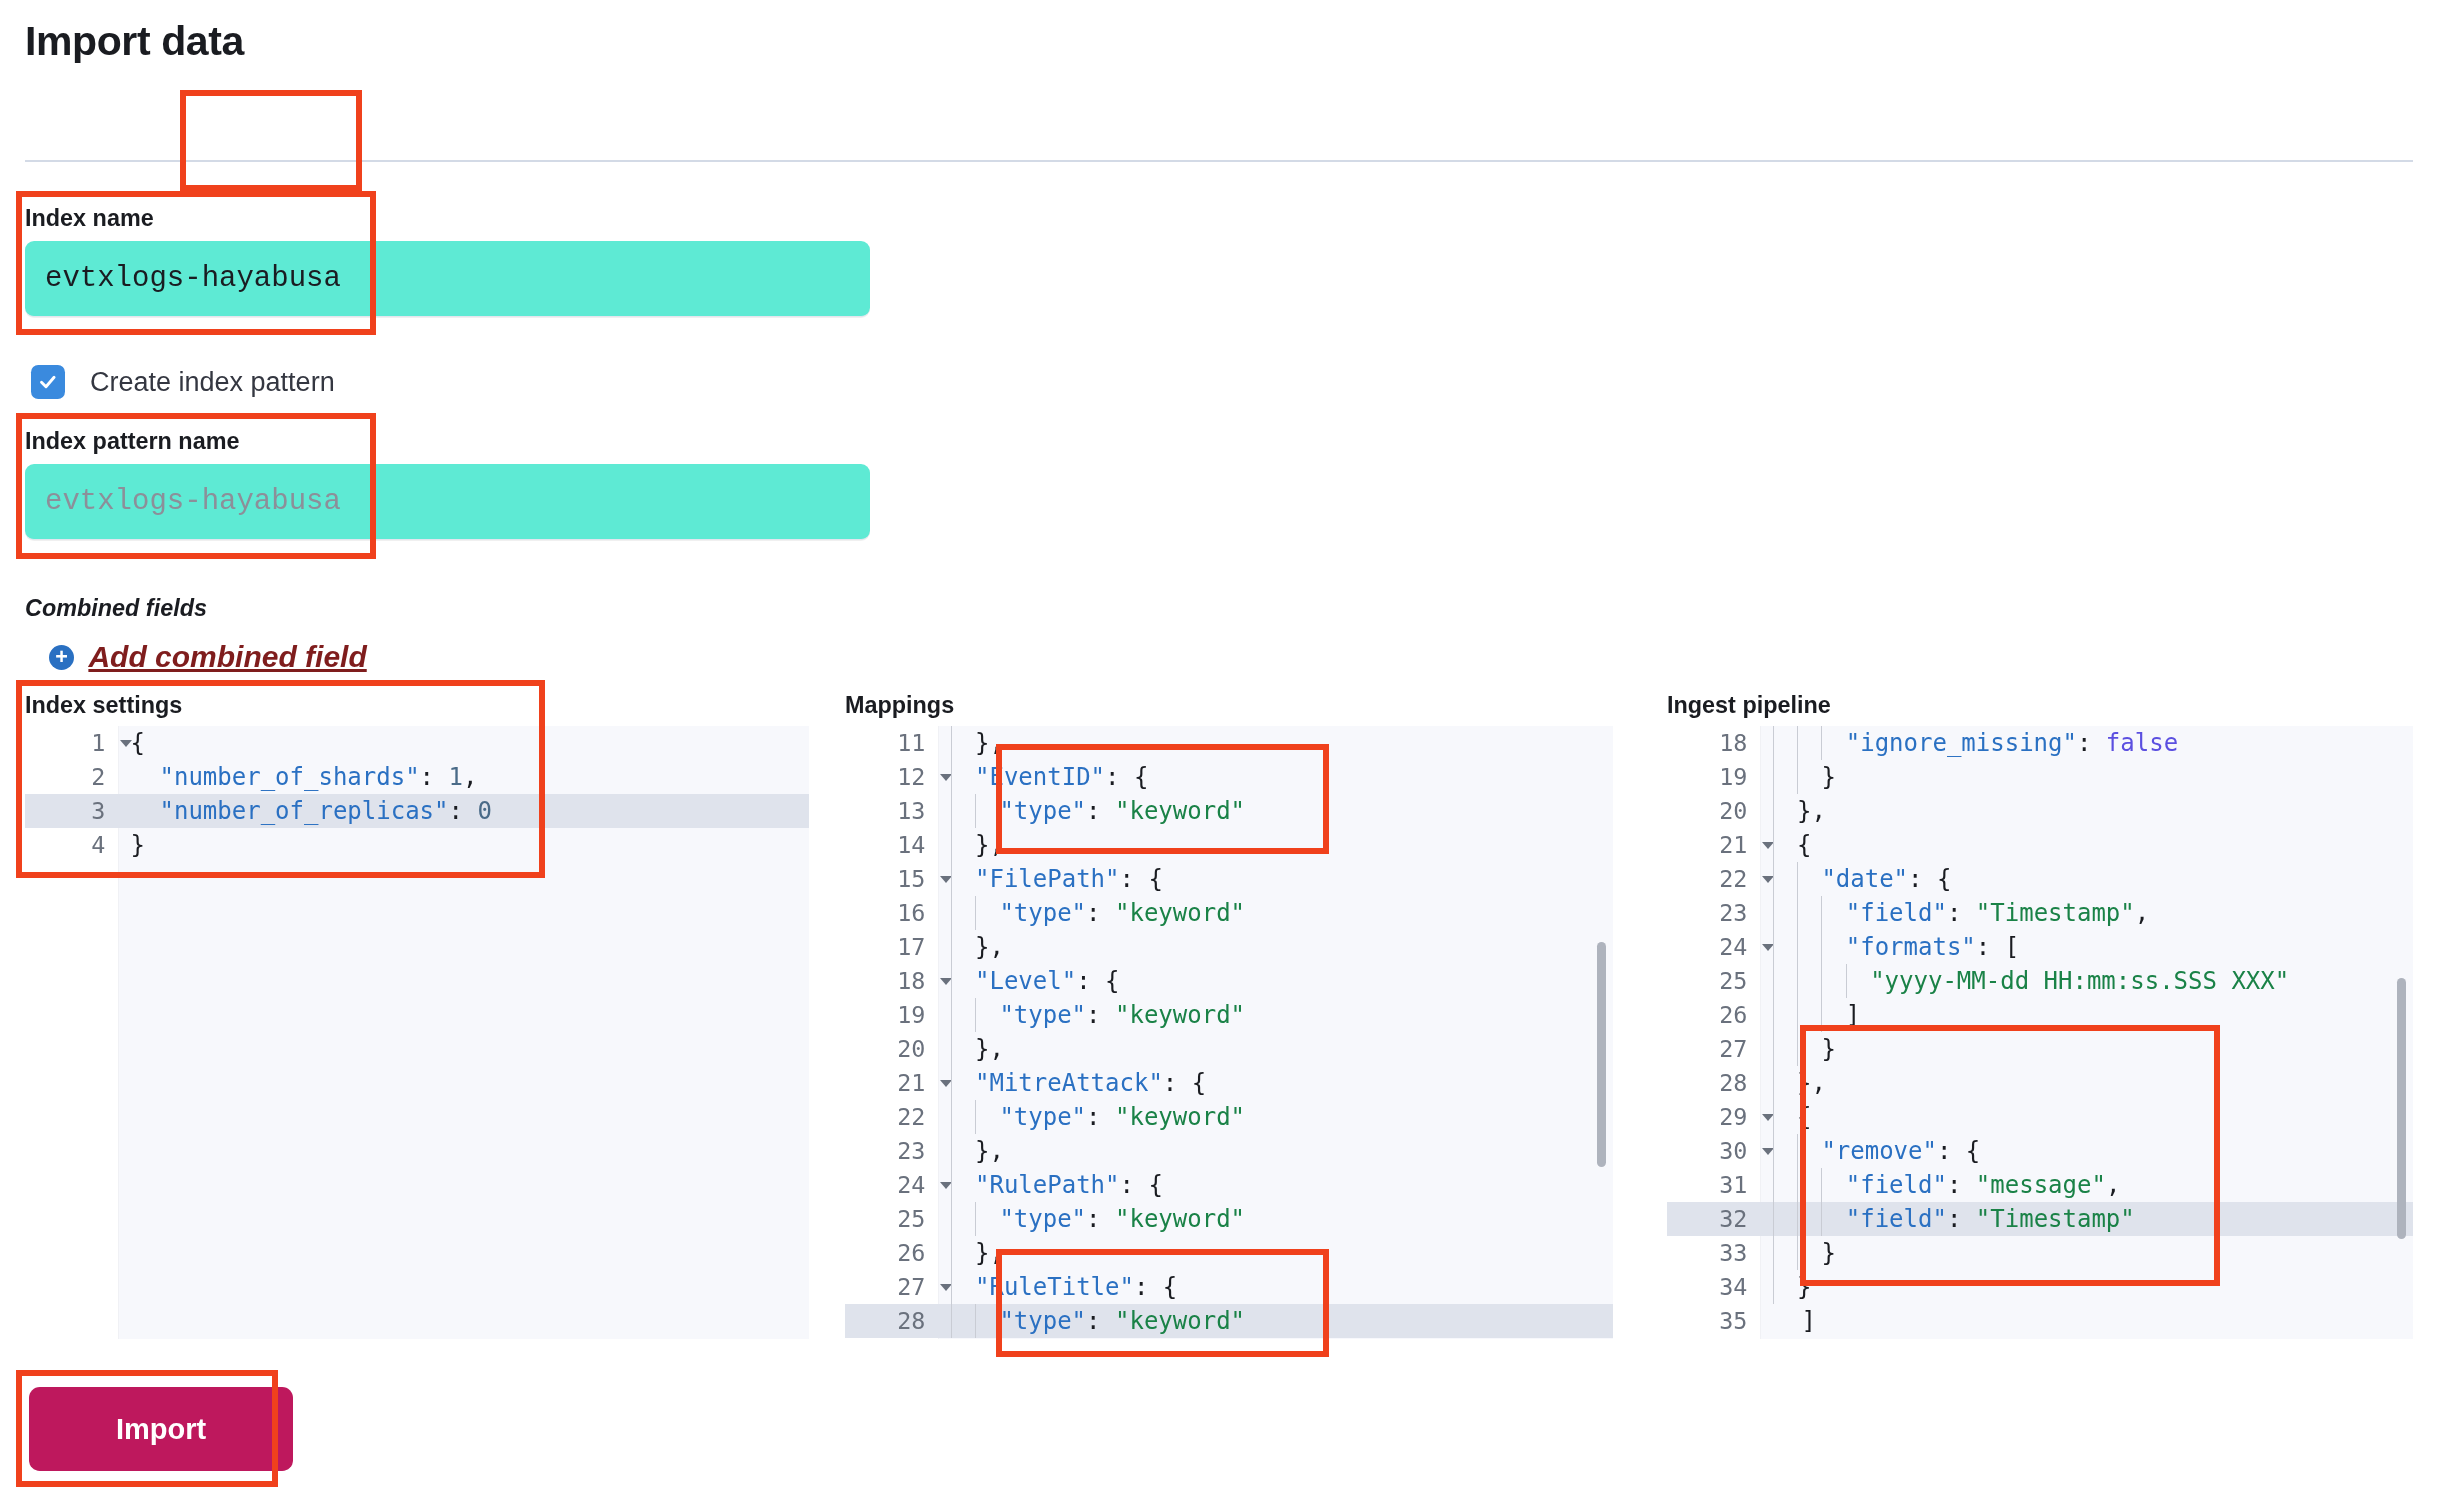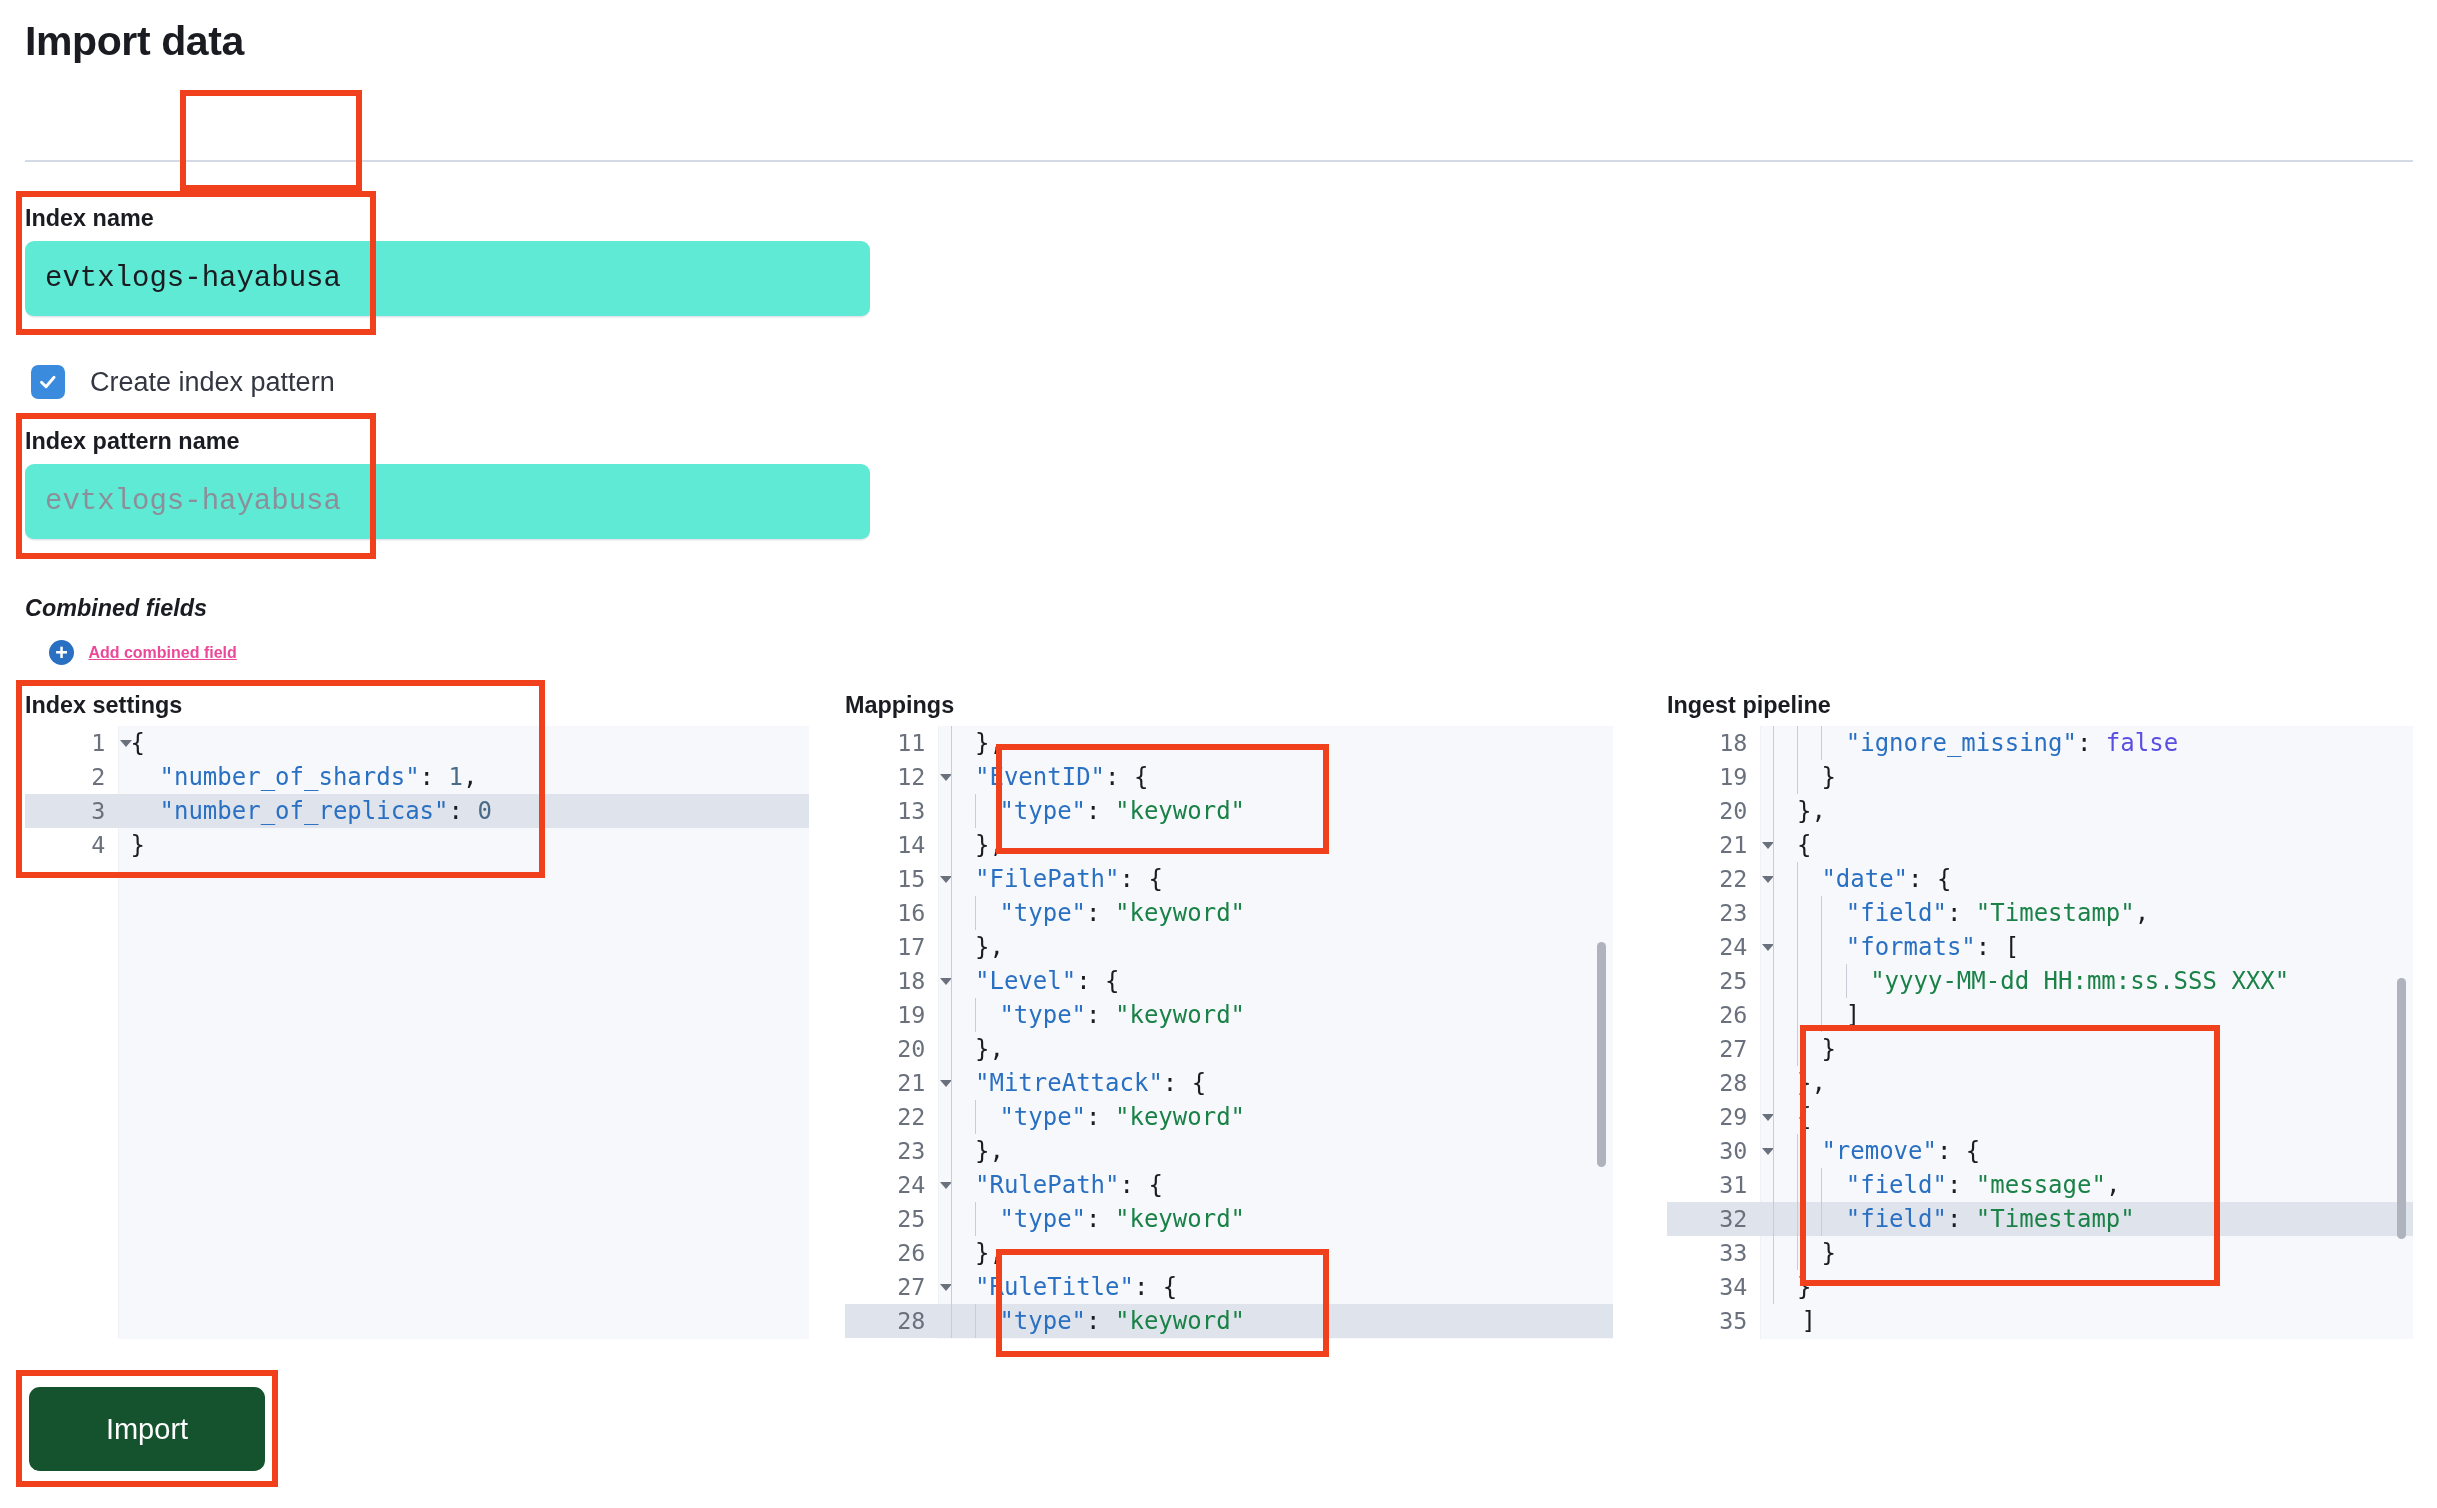--- a/index.html
+++ b/index.html
@@ -129,22 +129,22 @@
     cursor: pointer;
   }
   .plus-icon {
     width: 25px; height: 25px; border-radius: 50%;
     background: #2a70c2; color: #fff;
     display: flex; align-items: center; justify-content: center;
     font-size: 21.6px; font-weight: 700; line-height: 1;
     flex: none;
   }
   .link-text {
-    font-size: 16px; font-weight: 700;
-    color: #ec4899; text-decoration: underline;
+    font-size: 30px; font-weight: 700;
+    color: #7f1d1d; text-decoration: underline; font-style: italic;
   }
 
   
   .editor-title {
     position: absolute;
     font-size: 23.4px;
     font-weight: 700;
     color: #1a1c21;
   }
   .editor {
@@ -223,28 +223,28 @@
   #mappings-editor { left: 845px; top: 726px; width: 768px; height: 613px; }
 
   #pipeline-title { left: 1667px; top: 692px; }
   #pipeline-editor { left: 1667px; top: 726px; width: 746px; height: 613px; }
 
   
   #import-button {
     position: absolute;
     left: 29px;
     top: 1387px;
-    width: 236px;
+    width: 264px;
     height: 84px;
-    background: #14532d;
+    background: #be185d;
     color: #ffffff;
     border: none;
     border-radius: 10.8px;
     font-size: 29px;
-    font-weight: 400;
+    font-weight: 700;
     font-family: "Liberation Sans", sans-serif;
     cursor: pointer;
   }
 
   
   .annot {
     position: absolute;
     border: 6.3px solid #f0411c;
     box-sizing: border-box;
     pointer-events: none;

